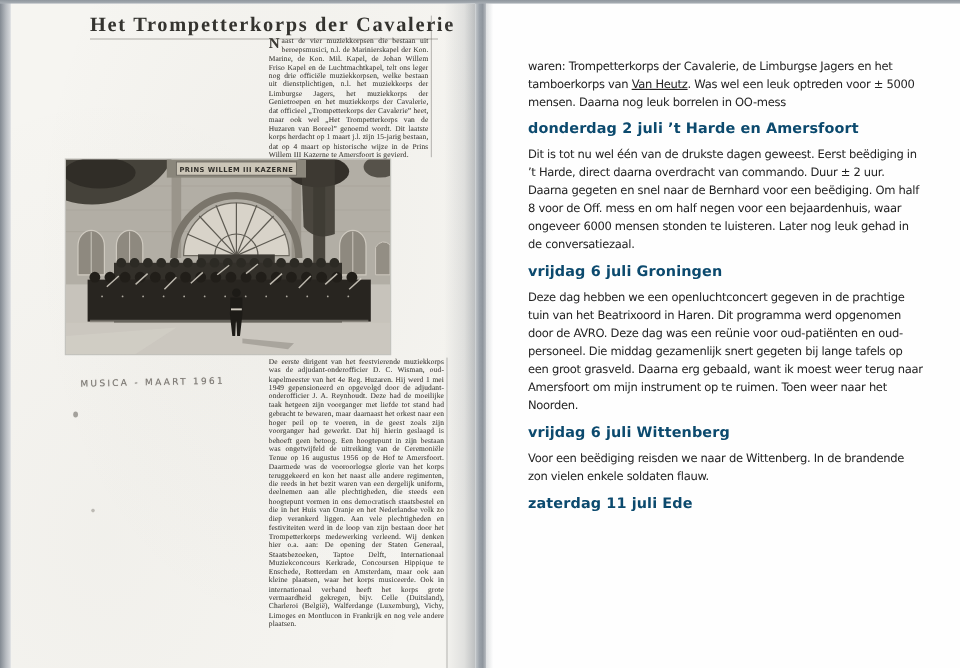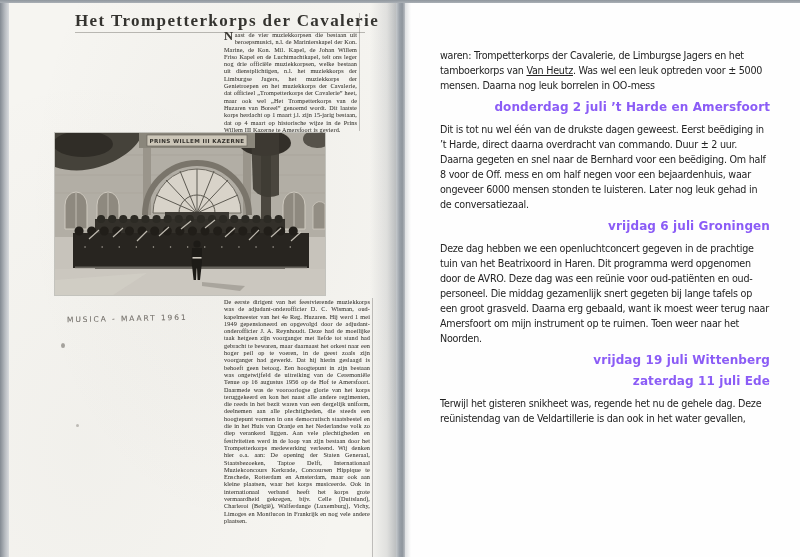--- a/index.html
+++ b/index.html
@@ -78,21 +78,21 @@
     background:#fefefe; padding:45px 30px 0 35px;
   }
   .rp-edge { position:absolute; left:0; top:0; width:6px; height:554px;
     background:linear-gradient(90deg, rgba(160,166,172,0.35), rgba(160,166,172,0)); }
   .page-right p {
     margin:0 0 8px; font-size:9.6px; line-height:15px;
     letter-spacing:-0.25px; color:#232323;
   }
   .page-right h2 {
     margin:1px 0 8px; font-size:12px; line-height:13px;
-    font-weight:bold; color:#8b5cf6; letter-spacing:0.1px;text-align:right;
+    font-weight:bold; color:#0c4a6e; letter-spacing:0.1px;
   }
   .u { text-decoration:underline; }
 </style>
 </head>
 <body>
 
 <div class="screen">
 
   <div class="edge-top"></div>
 
@@ -210,19 +210,19 @@
 
     <p><span>waren: Trompetterkorps der Cavalerie, de Limburgse Jagers en het tamboerkorps van </span><span class="u">Van Heutz</span><span>. Was wel een leuk optreden voor ± 5000 mensen. Daarna nog leuk borrelen in OO-mess</span></p>
 
     <h2>donderdag 2 juli ’t Harde en Amersfoort</h2>
     <p>Dit is tot nu wel één van de drukste dagen geweest. Eerst beëdiging in ’t Harde, direct daarna overdracht van commando. Duur ± 2 uur. Daarna gegeten en snel naar de Bernhard voor een beëdiging. Om half 8 voor de Off. mess en om half negen voor een bejaardenhuis, waar ongeveer 6000 mensen stonden te luisteren. Later nog leuk gehad in de conversatiezaal.</p>
 
     <h2>vrijdag 6 juli Groningen</h2>
 
     <p>Deze dag hebben we een openluchtconcert gegeven in de prachtige tuin van het Beatrixoord in Haren. Dit programma werd opgenomen door de AVRO. Deze dag was een reünie voor oud-patiënten en oud-personeel. Die middag gezamenlijk snert gegeten bij lange tafels op een groot grasveld. Daarna erg gebaald, want ik moest weer terug naar Amersfoort om mijn instrument op te ruimen. Toen weer naar het Noorden.</p>
 
-    <h2>vrijdag 19 juli Wittenberg</h2>
+    <h2>vrijdag 6 juli Wittenberg</h2>
+    <p>Voor een beëdiging reisden we naar de Wittenberg. In de brandende zon vielen enkele soldaten flauw.</p>
 
     <h2>zaterdag 11 juli Ede</h2>
-    <p>Terwijl het gisteren snikheet was, regende het nu de gehele dag. Deze reünistendag van de Veldartillerie is dan ook in het water gevallen,</p>
   </div>
 
 </div>
 
 </body></html>

